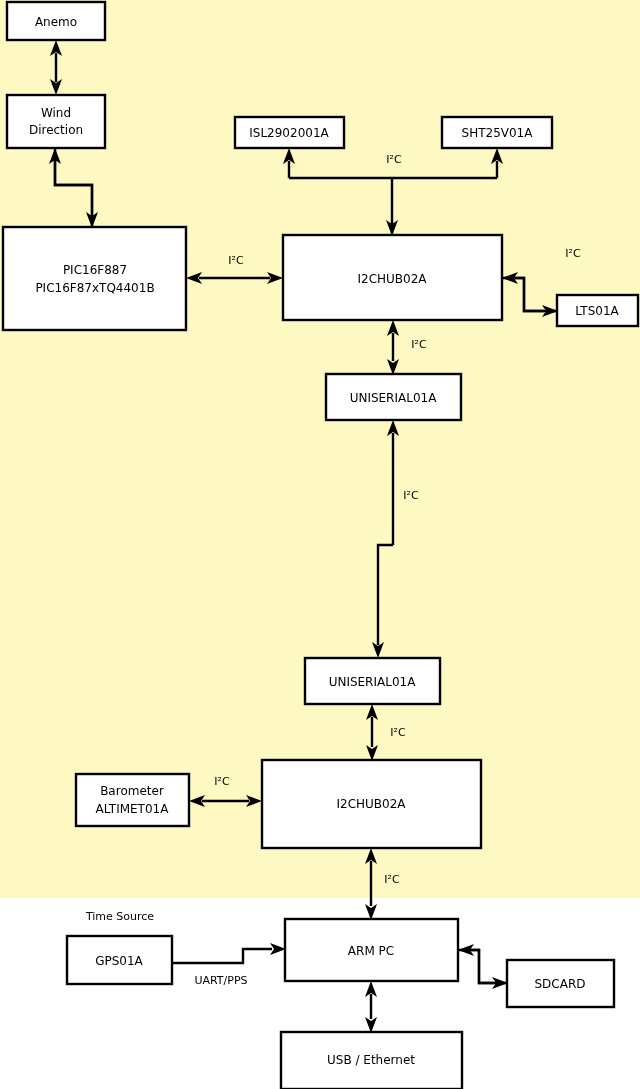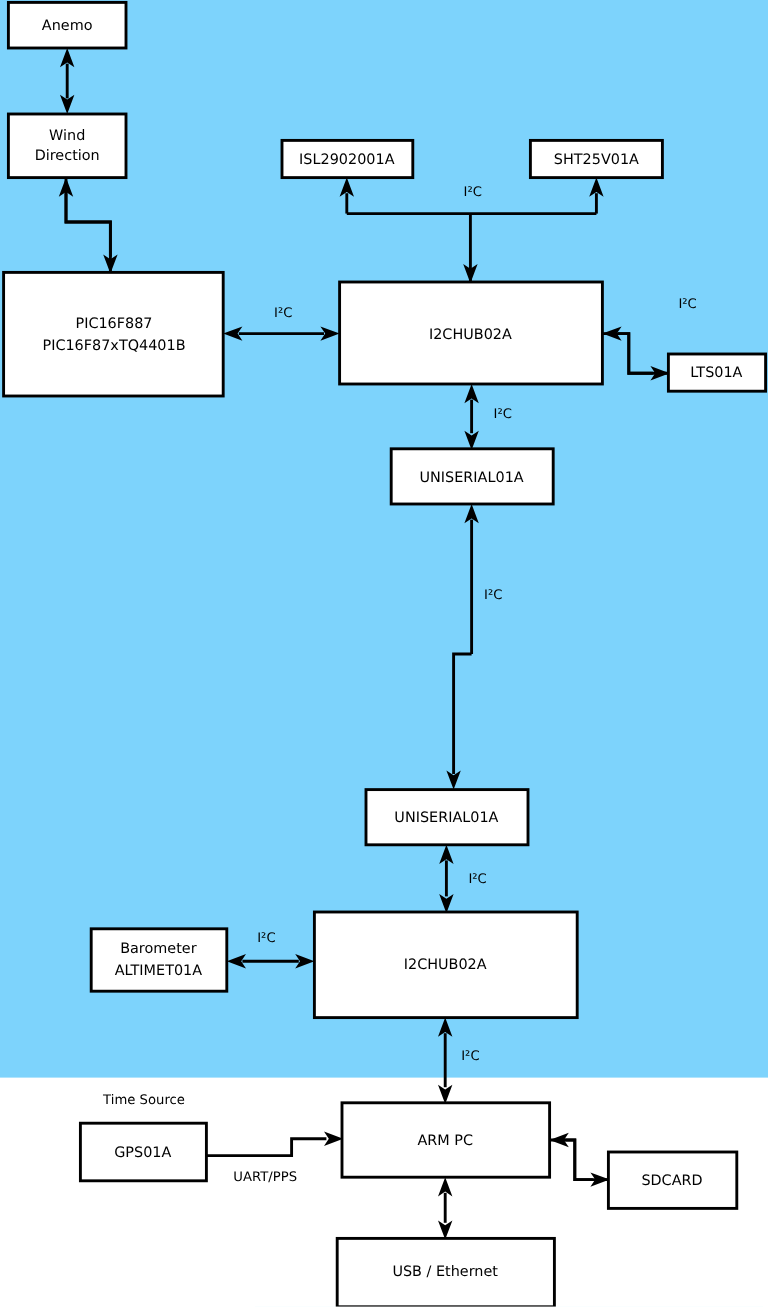--- a/index.html
+++ b/index.html
@@ -10,21 +10,21 @@
   body {
     width: 640px;
     height: 1089px;
     font-family: "DejaVu Sans", sans-serif;
     overflow: hidden;
   }
   #diagram-root {
     position: relative;
     width: 640px;
     height: 898px;
-    background: #7dd3fc;
+    background: #fef9c3;
   }
   svg#diagram-svg {
     position: absolute;
     top: 0;
     left: 0;
     width: 640px;
     height: 1089px;
     display: block;
   }
   .node-rect {

